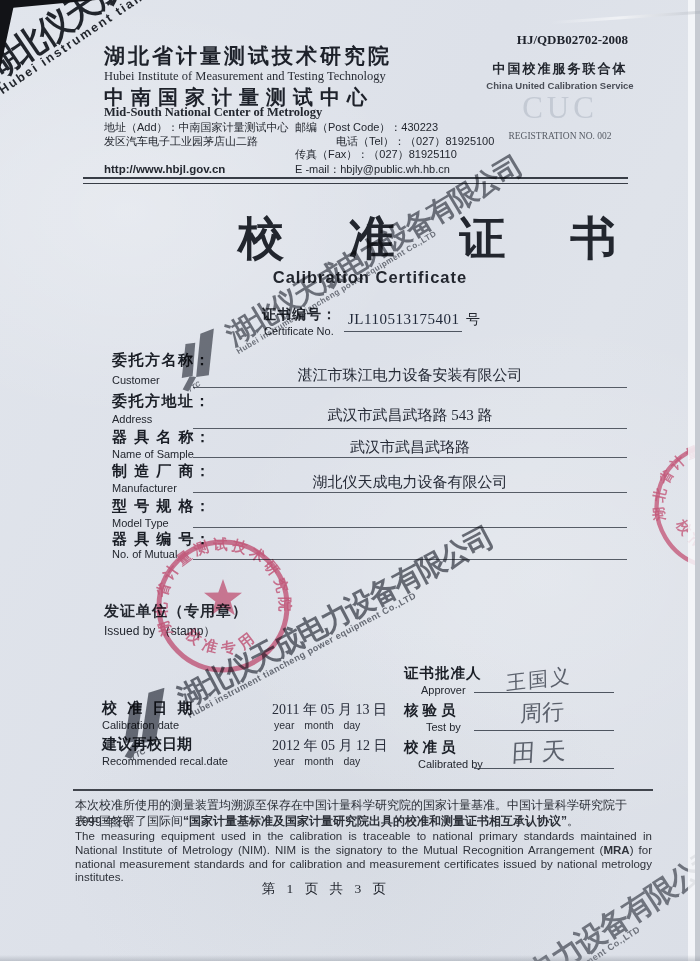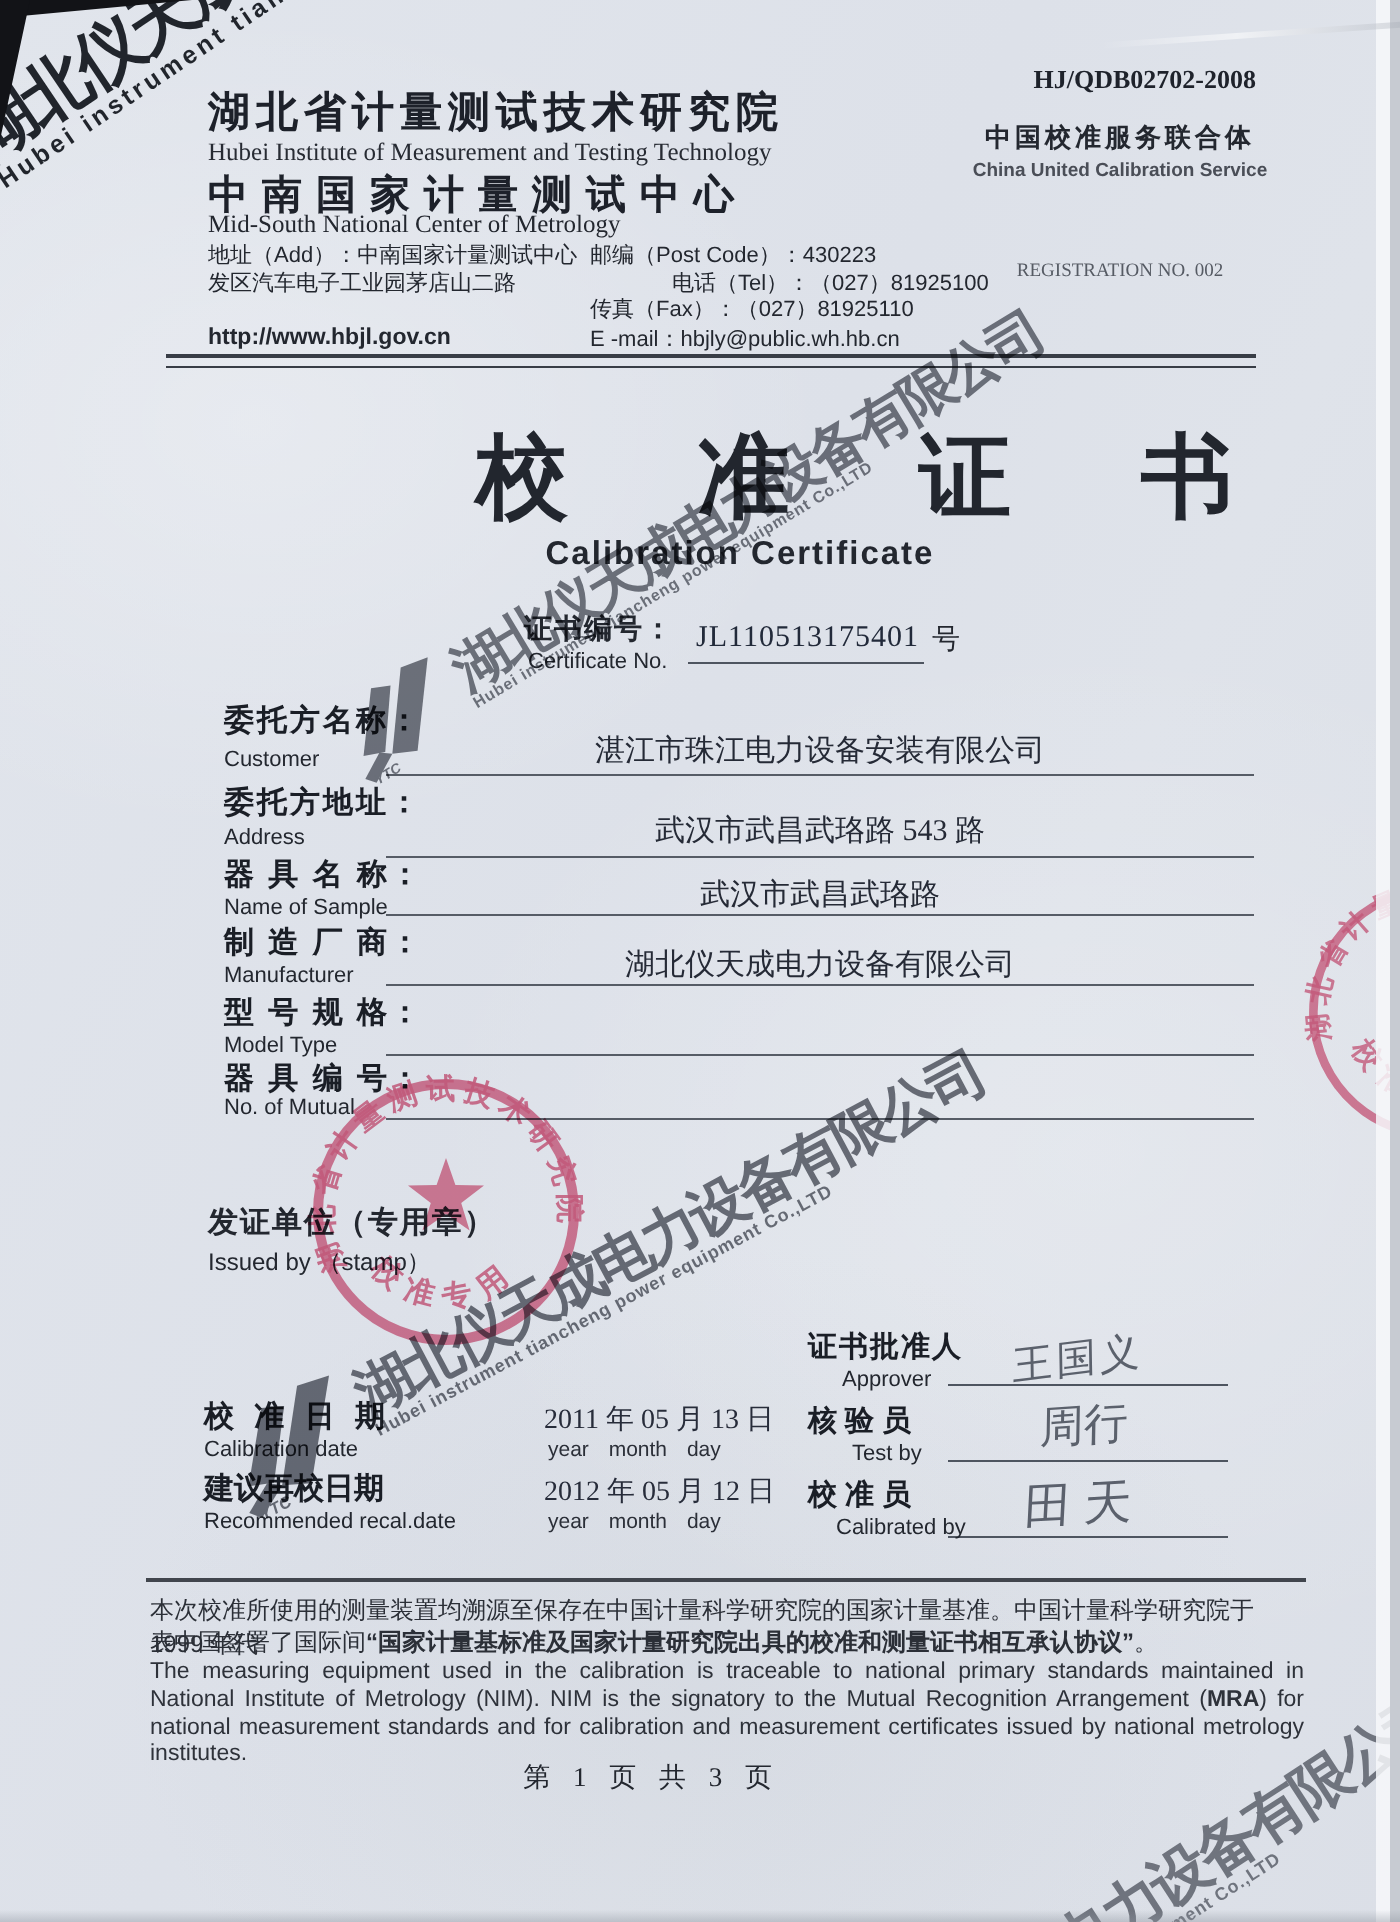--- a/index.html
+++ b/index.html
@@ -10,21 +10,21 @@
           radial-gradient(420px 300px at 18% 22%, rgba(255,255,255,.25), rgba(255,255,255,0) 70%),
           radial-gradient(500px 380px at 78% 60%, rgba(255,255,255,.18), rgba(255,255,255,0) 70%),
           radial-gradient(380px 300px at 50% 88%, rgba(190,196,206,.25), rgba(190,196,206,0) 75%),
           linear-gradient(115deg,#e1e5ec 0%,#dde1e9 45%,#dfe3ea 65%,#dbdfe7 100%);}
   .abs{position:absolute;}
   .z10{z-index:10;} 
   
   .inst-cn{left:104px;top:42px;font-size:21px;font-weight:700;letter-spacing:3px;color:#1d212a;}
   .inst-en{left:104px;top:69px;font-size:12.5px;font-family:"Liberation Serif",serif;color:#272b33;}
   .cent-cn{left:104px;top:84px;font-size:20px;font-weight:700;letter-spacing:7px;color:#1d212a;}
-  .cent-en{left:104px;top:105px;font-size:12.5px;font-family:"Liberation Serif",serif;}
+  .cent-en{left:104px;top:105px;font-size:12.5px;font-family:"Liberation Serif",serif;font-weight:bold;}
   .addr1{left:104px;top:120px;font-size:11px;}
   .addr2{left:104px;top:133.5px;font-size:11px;}
   .post {left:295px;top:120px;font-size:11px;}
   .tel  {left:295px;top:133.5px;font-size:11px;padding-left:41px;}
   .fax  {left:295px;top:147px;font-size:11px;}
   .url  {left:104px;top:163px;font-size:11.5px;font-weight:600;}
   .email{left:295px;top:162px;font-size:11px;}
   .docno{left:468px;top:32px;width:160px;text-align:right;font-size:13px;font-weight:700;
          font-family:"Liberation Serif",serif;color:#1e222b;}
   .cuccn{left:490px;top:60px;width:140px;text-align:center;font-size:13px;font-weight:700;letter-spacing:2px;}
@@ -105,20 +105,21 @@
   <div class="abs z10 addr1">地址（Add）：中南国家计量测试中心</div>
   <div class="abs z10 addr2">发区汽车电子工业园茅店山二路</div>
   <div class="abs z10 post">邮编（Post Code）：430223</div>
   <div class="abs z10 tel">电话（Tel）：（027）81925100</div>
   <div class="abs z10 fax">传真（Fax）：（027）81925110</div>
   <div class="abs z10 url">http://www.hbjl.gov.cn</div>
   <div class="abs z10 email">E -mail：hbjly@public.wh.hb.cn</div>
   <div class="abs z10 docno">HJ/QDB02702-2008</div>
   <div class="abs z10 cuccn">中国校准服务联合体</div>
   <div class="abs z10 cucen">China United Calibration Service</div>
+  <div class="abs z10 cucbig">CUC</div>
   <div class="abs z10 reg">REGISTRATION NO. 002</div>
   <div class="abs z10 hrule"></div>
 
   <div class="abs z10 title-cn">校 准 证 书</div>
   <div class="abs z10 title-en">Calibration  Certificate</div>
 
   <div class="abs z10 certlab-cn">证书编号：</div>
   <div class="abs z10 certlab-en">Certificate No.</div>
   <div class="abs z10 certval">JL110513175401</div>
   <div class="abs z10 certline"></div>

